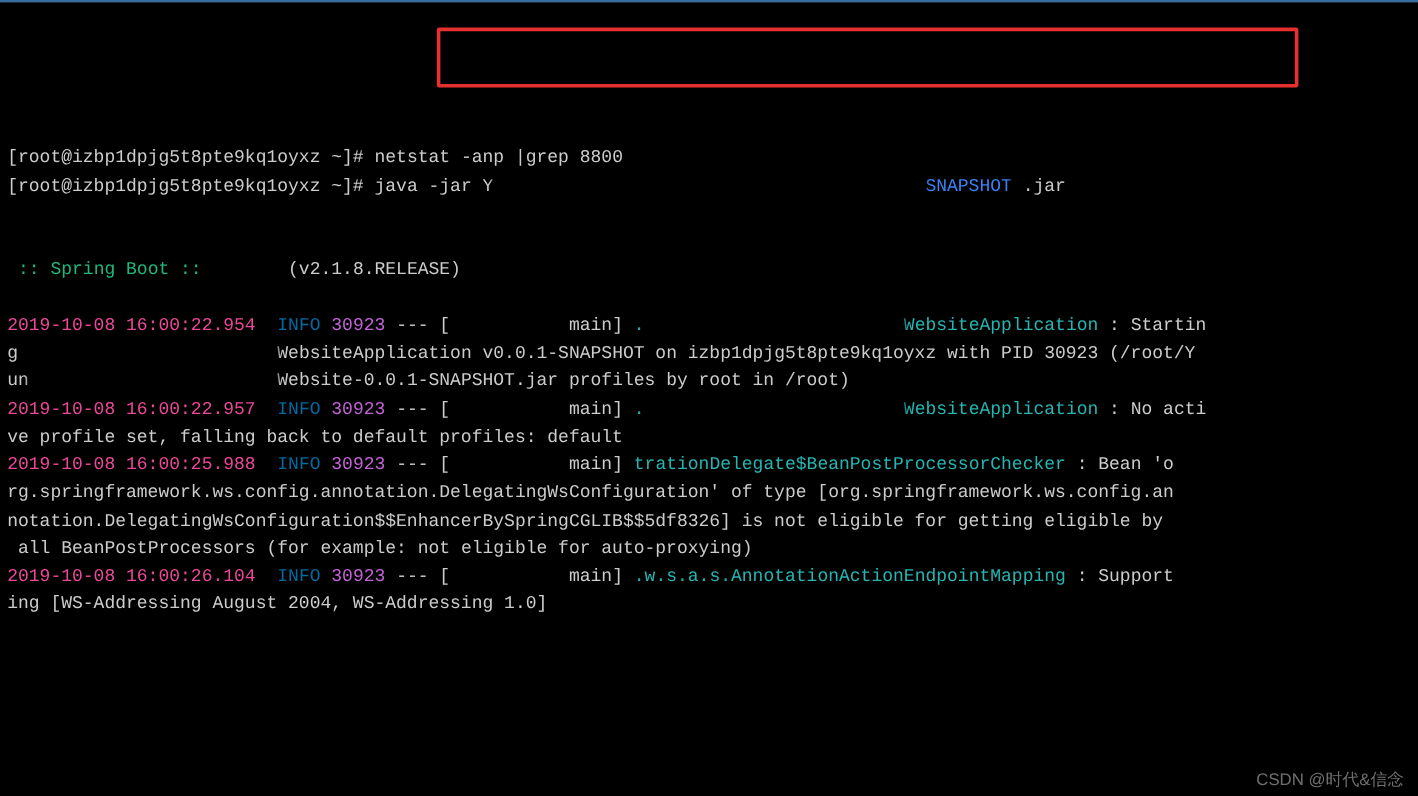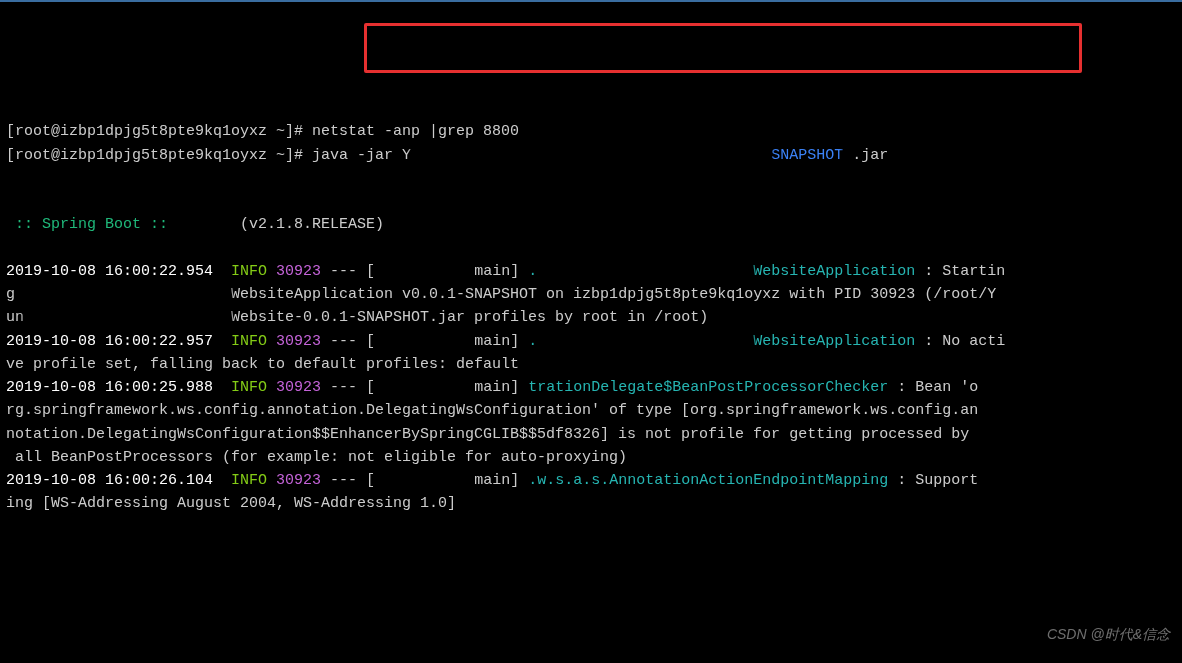--- a/index.html
+++ b/index.html
@@ -31,39 +31,38 @@
   .ascii-block {
     color: #ccc;
     white-space: pre;
     font-family: "Courier New", monospace;
     font-size: 15px;
     letter-spacing: 0;
   }
   .spring-boot-line .name { color: #1fb87a; }
   .spring-boot-line .ver { color: #ccc; }
   .log-line { color: #ccc; }
-  .date { color: #ffffff; }
-  .info { color: #84cc16; margin-top: 34px; }
+  .date { color: #ec4899; }
+  .info { color: #0369a1; margin-top: 34px; }
   .pid { color: #c463d8; }
   .cyan { color: #26b5b2; }
   .redacted {
     background: #000;
     color: #000;
     display: inline-block;
     filter: blur(2px);
   }
   .red-c { color: #3b82f6; }
   .watermark {
     position: absolute;
-    bottom: 17px;
+    bottom: 2px;
     right: 12px;
     color: rgba(200,200,200,0.55);
     font-size: 14px;
     font-family: sans-serif;
-    font-style: italic;
   }
 </style>
 </head>
 <body>
 
 
 
 <div>
 <span class="prompt-user"><span>[root@izbp1dpjg5t8pte9kq1oyxz ~]#</span> <span>netstat -anp |grep 8800</span></span>
 <span class="prompt-user"><span>[root@izbp1dpjg5t8pte9kq1oyxz ~]#</span> <span>java -jar Y</span><span class="redacted">xxxxxxxxxxxxxxxxxxxxxxxxxxxxxxxxxxxxxxxx</span><span class="red-c">SNAPSHOT</span><span class="redacted">x</span><span>.jar</span></span>
@@ -71,21 +70,21 @@
 
 <span class="spring-boot-line"><span class="name"> :: Spring Boot :: </span><span class="ver">       (v2.1.8.RELEASE)</span></span>
 
 <span class="log-line"><span class="date">2019-10-08 16:00:22.954</span>  <span class="info">INFO</span> <span class="pid">30923</span><span> --- [</span><span>           main] </span><span class="cyan">.</span><span class="cyan redacted">xxxxxxxxxxxxxxxxxxxxxxxx</span><span class="cyan">WebsiteApplication</span><span> : Startin</span></span>
 <span class="log-line"><span>g </span><span class="redacted">xxxxxxxxxxxxxxxxxxxxxxx</span><span>WebsiteApplication v0.0.1-SNAPSHOT on izbp1dpjg5t8pte9kq1oyxz with PID 30923 (/root/Y</span></span>
 <span class="log-line"><span>un</span><span class="redacted">xxxxxxxxxxxxxxxxxxxxxxx</span><span>Website-0.0.1-SNAPSHOT.jar profiles by root in /root)</span></span>
 <span class="log-line"><span class="date">2019-10-08 16:00:22.957</span>  <span class="info">INFO</span> <span class="pid">30923</span><span> --- [</span><span>           main] </span><span class="cyan">.</span><span class="cyan redacted">xxxxxxxxxxxxxxxxxxxxxxxx</span><span class="cyan">WebsiteApplication</span><span> : No acti</span></span>
 <span class="log-line"><span>ve profile set, falling back to default profiles: default</span></span>
 <span class="log-line"><span class="date">2019-10-08 16:00:25.988</span>  <span class="info">INFO</span> <span class="pid">30923</span><span> --- [</span><span>           main] </span><span class="cyan">trationDelegate$BeanPostProcessorChecker</span><span> : Bean 'o</span></span>
 <span class="log-line"><span>rg.springframework.ws.config.annotation.DelegatingWsConfiguration' of type [org.springframework.ws.config.an</span></span>
-<span class="log-line"><span>notation.DelegatingWsConfiguration$$EnhancerBySpringCGLIB$$5df8326] is not profile for getting processed by</span></span>
+<span class="log-line"><span>notation.DelegatingWsConfiguration$$EnhancerBySpringCGLIB$$5df8326] is not eligible for getting eligible by</span></span>
 <span class="log-line"><span> all BeanPostProcessors (for example: not eligible for auto-proxying)</span></span>
 <span class="log-line"><span class="date">2019-10-08 16:00:26.104</span>  <span class="info">INFO</span> <span class="pid">30923</span><span> --- [</span><span>           main] </span><span class="cyan">.w.s.a.s.AnnotationActionEndpointMapping</span><span> : Support</span></span>
 <span class="log-line"><span>ing [WS-Addressing August 2004, WS-Addressing 1.0]</span></span>
 
 
 
 
 
 
 </div>

